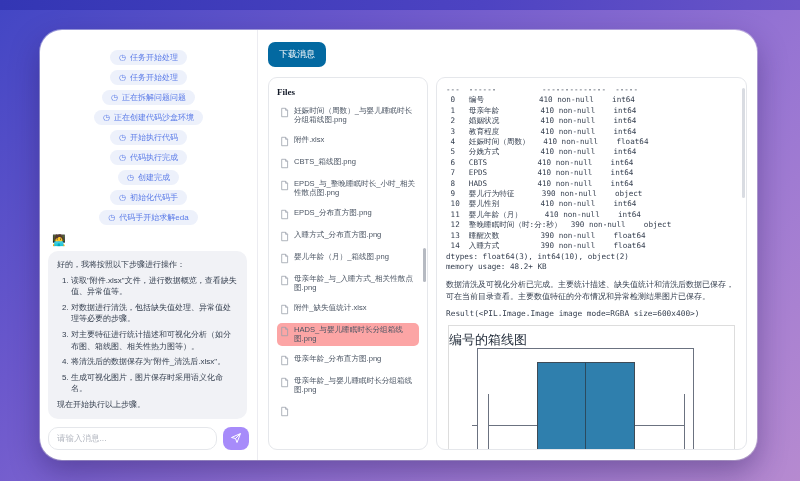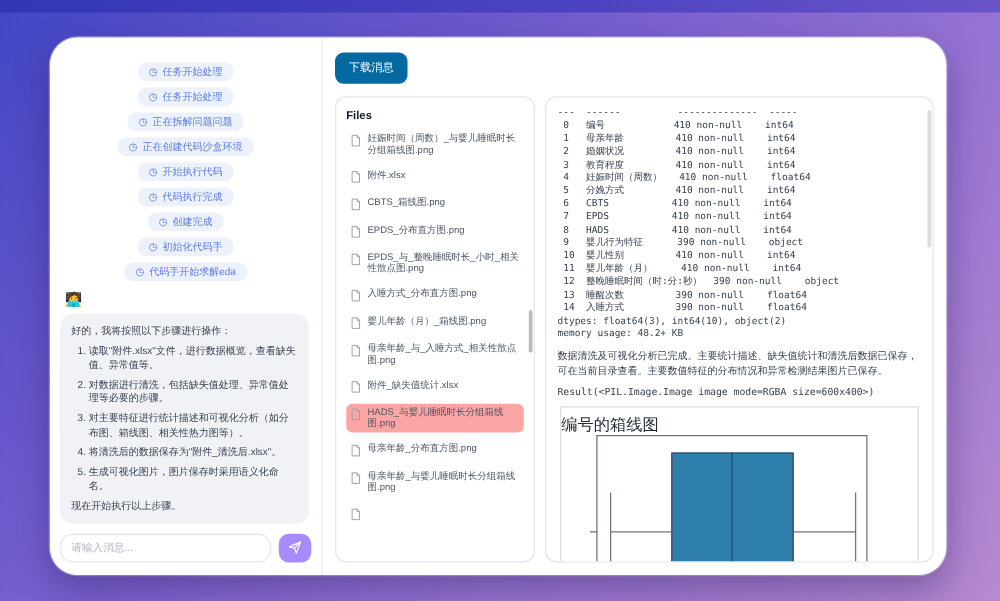--- a/index.html
+++ b/index.html
@@ -45,21 +45,21 @@
   .tab { font-size:9px; padding:4px 11px; border-radius:6px; color:#9ca3af; cursor:pointer;
     white-space:nowrap; }
   .tab.active { background:#fff; color:#111827; font-weight:bold;
     box-shadow:0 1px 2px rgba(0,0,0,.08); }
   .dl-btn { background:#0369a1; color:#fff; font-size:9px; border:none; border-radius:7px;
     padding:6px 11px; cursor:pointer; white-space:nowrap; }
   .panes { flex:1; display:flex; gap:8px; min-height:0; }
   
   .files-card { width:160px; flex:0 0 160px; border:1px solid #e5e7eb; border-radius:9px;
     background:#fff; padding:9px 8px; overflow:hidden; position:relative; }
-  .files-title { font-size:9px; font-weight:bold; color:#111827; margin-bottom:7px; }
+  .files-title { font-size:9px; font-weight:bold; color:#111827; margin-bottom:7px;font-family:Liberation Serif, serif; }
   .file-item { display:flex; gap:5px; align-items:flex-start; margin-bottom:6px;
     font-size:7.6px; color:#4b5563; line-height:1.25; padding:2px 3px; border-radius:5px;
     cursor:pointer; }
   .file-item.selected { background:#fca5a5; }
   .file-item svg { flex:0 0 auto; margin-top:1px; }
   .files-scroll { position:absolute; right:1px; top:170px; width:3px; height:34px;
     border-radius:2px; background:#b6bac2; }
   
   .out-card { flex:1; border:1px solid #e5e7eb; border-radius:9px; background:#fff;
     padding:7px 9px; overflow:hidden; position:relative; }
@@ -205,29 +205,29 @@
                 <path d="M10 1.5 v3.5 h3.5" fill="none" stroke="#9aa1ab" stroke-width="1.4"></path>
               </svg>
               <span>CBTS_箱线图.png</span>
             </div>
 
             <div class="file-item">
               <svg viewBox="0 0 16 18" width="9" height="11">
                 <path d="M3 1.5 h7 l3.5 3.5 v11.5 h-10.5 z" fill="none" stroke="#9aa1ab" stroke-width="1.4"></path>
                 <path d="M10 1.5 v3.5 h3.5" fill="none" stroke="#9aa1ab" stroke-width="1.4"></path>
               </svg>
+              <span>EPDS_与_整晚睡眠时长_小时_相关性散点图.png</span>
+            </div>
+
+            <div class="file-item">
+              <svg viewBox="0 0 16 18" width="9" height="11">
+                <path d="M3 1.5 h7 l3.5 3.5 v11.5 h-10.5 z" fill="none" stroke="#9aa1ab" stroke-width="1.4"></path>
+                <path d="M10 1.5 v3.5 h3.5" fill="none" stroke="#9aa1ab" stroke-width="1.4"></path>
+              </svg>
               <span>EPDS_分布直方图.png</span>
-            </div>
-
-            <div class="file-item">
-              <svg viewBox="0 0 16 18" width="9" height="11">
-                <path d="M3 1.5 h7 l3.5 3.5 v11.5 h-10.5 z" fill="none" stroke="#9aa1ab" stroke-width="1.4"></path>
-                <path d="M10 1.5 v3.5 h3.5" fill="none" stroke="#9aa1ab" stroke-width="1.4"></path>
-              </svg>
-              <span>EPDS_与_整晚睡眠时长_小时_相关性散点图.png</span>
             </div>
 
             <div class="file-item">
               <svg viewBox="0 0 16 18" width="9" height="11">
                 <path d="M3 1.5 h7 l3.5 3.5 v11.5 h-10.5 z" fill="none" stroke="#9aa1ab" stroke-width="1.4"></path>
                 <path d="M10 1.5 v3.5 h3.5" fill="none" stroke="#9aa1ab" stroke-width="1.4"></path>
               </svg>
               <span>入睡方式_分布直方图.png</span>
             </div>
 

